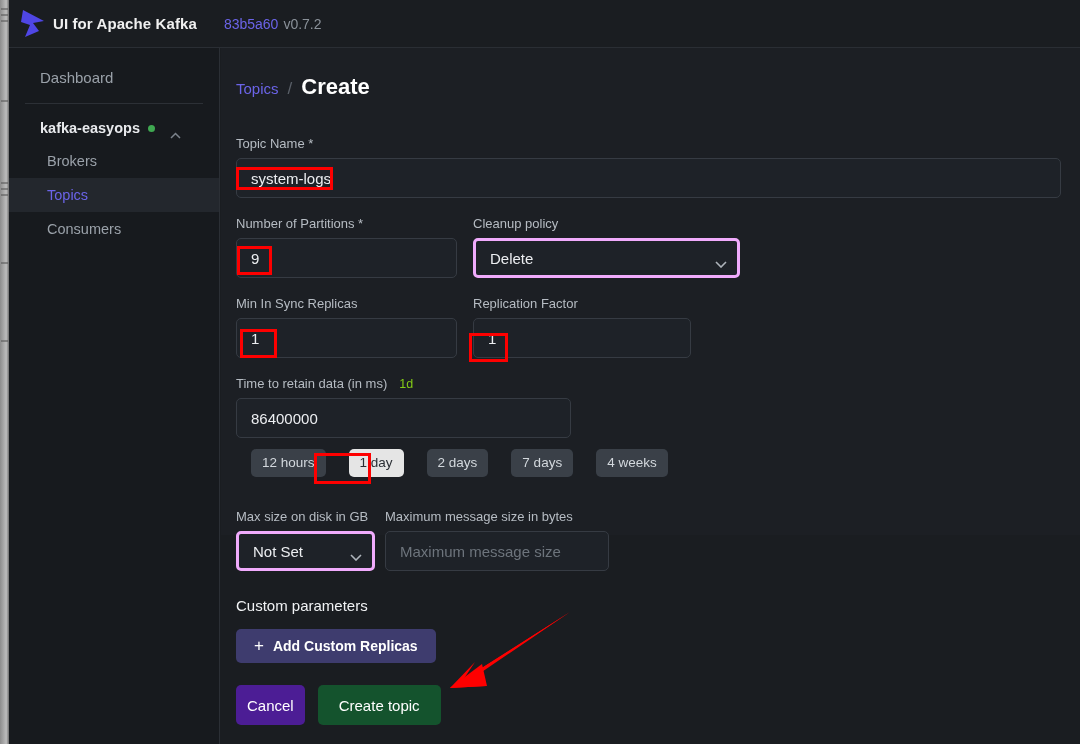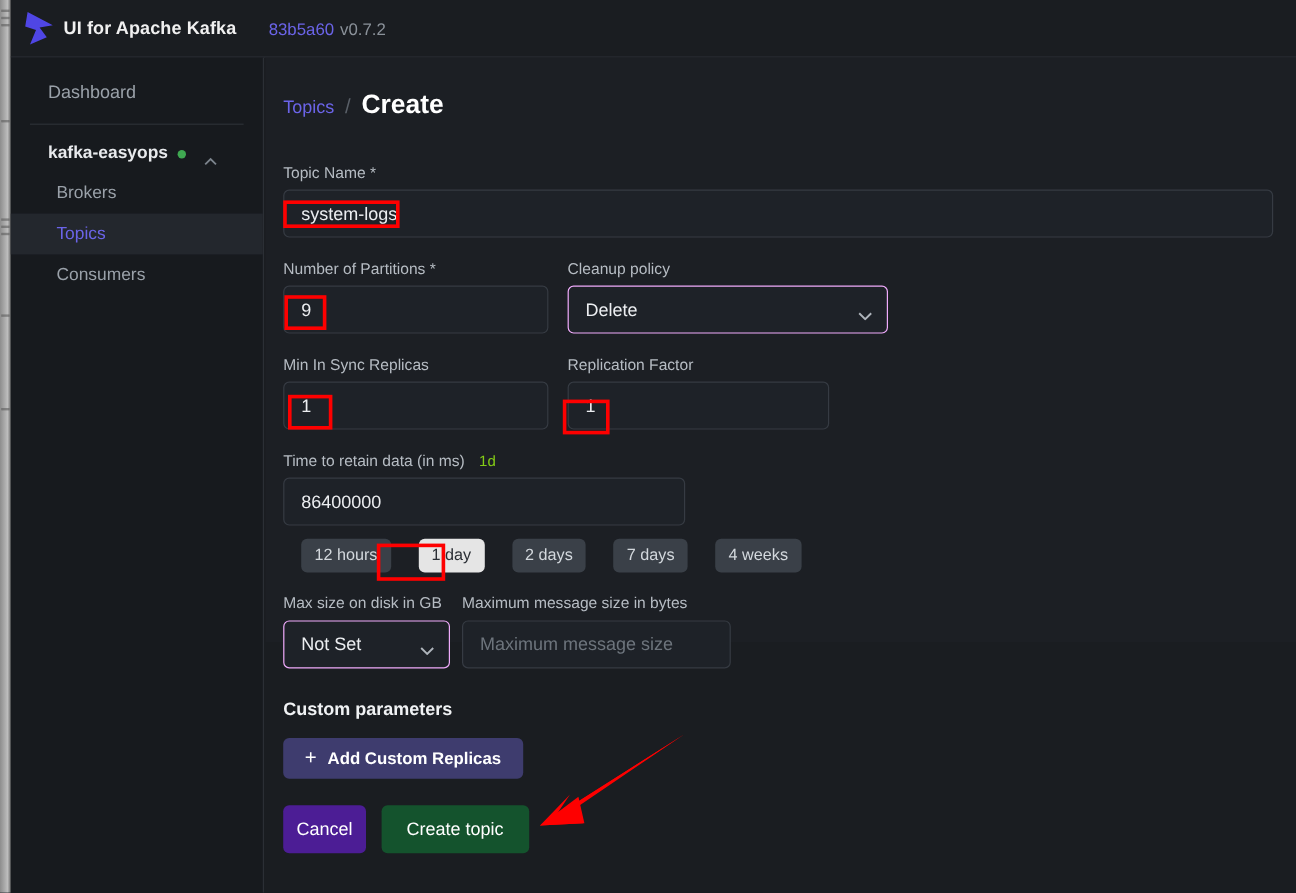--- a/index.html
+++ b/index.html
@@ -113,21 +113,21 @@
     height: 40px;
     padding: 0 14px;
     width: 100%;
     outline: none;
   }
   .input::placeholder { color: #6d747c; }
 
   .select-wrap { position: relative; width: 100%; }
   .select {
     background: #1e2228;
-    border: 1px solid #f0abfc;
+    border: 3px solid #f0abfc;
     border-radius: 5px;
     color: #eceef1;
     font-size: 15px;
     height: 40px;
     padding: 0 34px 0 14px;
     display: flex; align-items: center;
     cursor: pointer;
   }
   .chevron-down {
     position: absolute; right: 13px; top: 16px;
@@ -145,21 +145,21 @@
     font-size: 13.5px;
     border: none; border-radius: 5px;
     padding: 6px 11px 7px 11px;
     cursor: pointer;
     font-family: "Liberation Sans", sans-serif;
     margin-left: 15px;
   }
   .preset.selected { background: #e5e5e5; color: #2a2e34; }
 
   .section-title {
-    color: #f0f2f4; font-size: 15px; font-weight: bold;
+    color: #f0f2f4; font-size: 15px; font-weight: normal;
     margin-top: 26px;
   }
 
   .btn {
     border: none; border-radius: 5px;
     font-family: "Liberation Sans", sans-serif;
     cursor: pointer;
   }
   .btn-add {
     background: #3e3c6e; color: #ffffff;
@@ -298,21 +298,21 @@
 
       <div class="presets">
         <button class="preset">12 hours</button>
         <button class="preset selected">1 day</button>
         <button class="preset">2 days</button>
         <button class="preset">7 days</button>
         <button class="preset">4 weeks</button>
       </div>
 
       
-      <div class="row" style="margin-top:18px">
+      <div class="row" style="margin-top:32px">
         <div style="width:139px">
           <label class="field-label">Max size on disk in GB</label>
           <div class="select-wrap">
             <div class="select">
               <span>Not Set</span>
             </div>
             <span class="chevron-down">
               <svg width="12" height="7" viewBox="0 0 12 7">
                   <path d="M1 1 L6 6 L11 1" stroke="#aeb4bb" stroke-width="1.6" fill="none"></path>
                 </svg>

